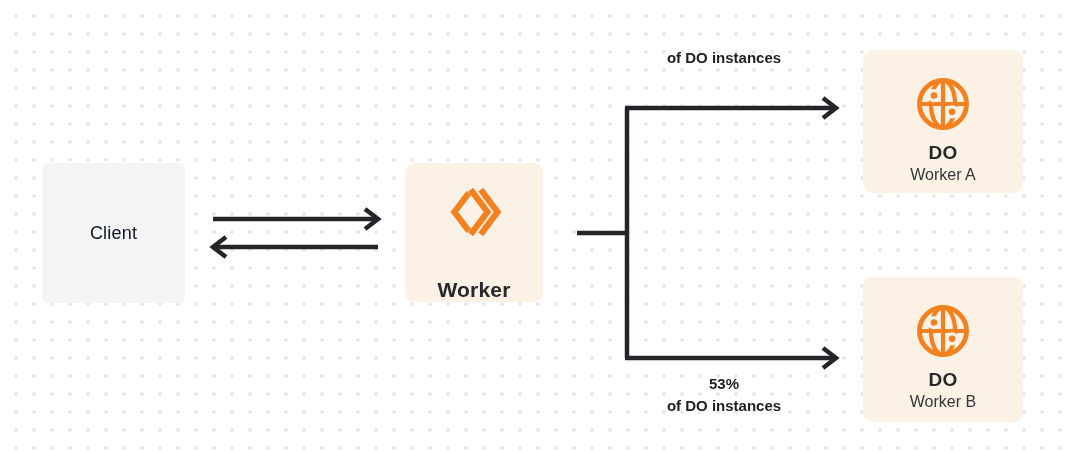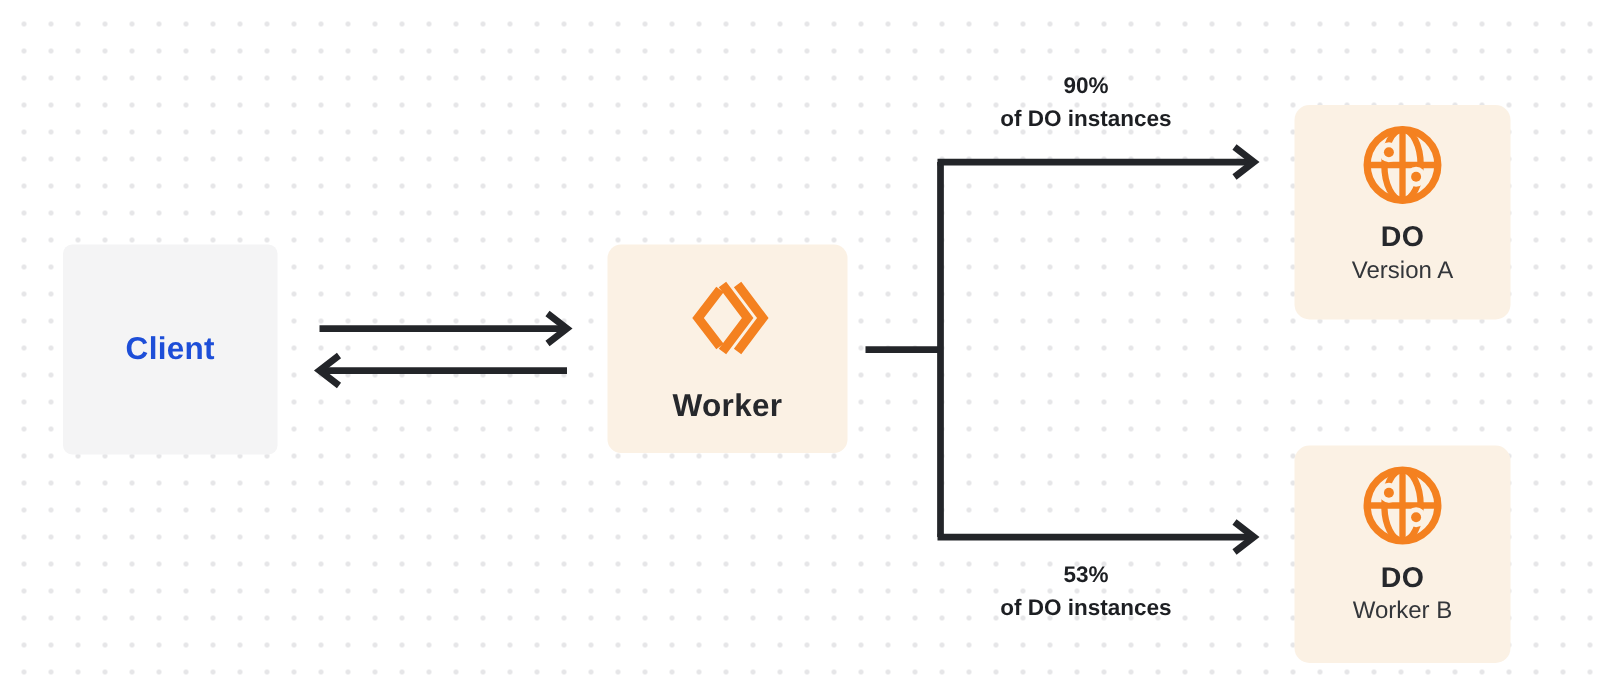--- a/index.html
+++ b/index.html
@@ -24,43 +24,42 @@
     align-items: center;
     justify-content: center;
   }
 
   .node-client {
     left: 42px; top: 163px; width: 143px; height: 140px;
     background: #f4f4f5;
     border-radius: 6px;
   }
   .node-client .node-label {
-    font-size: 21px; font-weight: 700; color: #1d4ed8; letter-spacing: 0.2px;
+    font-size: 18px; font-weight: 400; color: #0f172a; letter-spacing: 0.2px;
   }
 
   .node-worker {
-    left: 405px; top: 163px; width: 160px; height: 139px;
+    left: 405px; top: 163px; width: 138px; height: 139px;
     background: #fbf1e4;
     border-radius: 9px;
-    justify-content: flex-start;
+    justify-content: space-between;
     padding-top: 18px;
   }
   .node-worker .node-icon { width: 56px; height: 62px; }
   .node-worker .node-label {
     margin-top: 16px;
     font-size: 21px; font-weight: 700; color: #26282c; letter-spacing: 0.2px;
   }
 
   .node-do {
-    width: 144px;
+    width: 160px;
     background: #fbf1e4;
     border-radius: 10px;
     justify-content: flex-start;
-    padding-top: 11px;
-    margin-top: 20px;
+    padding-top: 25px;
   }
   .node-do-a { left: 863px; top: 50px;  height: 143px; }
   .node-do-b { left: 863px; top: 277px; height: 145px; }
   .node-do .node-icon { width: 58px; height: 58px; }
   .node-do .do-title {
     margin-top: 9px;
     font-size: 19px; font-weight: 700; color: #26282c; letter-spacing: 0.3px;
   }
   .node-do .do-subtitle {
     margin-top: 2px;
@@ -147,42 +146,41 @@
         <path d="M10 48 L86 48" stroke-width="7"></path>
         <path d="M48 10 L48 86" stroke-width="7"></path>
         <ellipse cx="48" cy="48" rx="20" ry="39" stroke-width="7"></ellipse>
       </g>
       <circle cx="33" cy="34" r="11" fill="#fbf1e4"></circle>
       <circle cx="33" cy="34" r="5.5" fill="#f48120"></circle>
       <circle cx="63" cy="61" r="11" fill="#fbf1e4"></circle>
       <circle cx="63" cy="61" r="5.5" fill="#f48120"></circle>
     </svg>
     <div class="do-title">DO</div>
-    <div class="do-subtitle">Version A</div>
+    <div class="do-subtitle">Worker A</div>
   </div>
 
   <div class="node node-do node-do-b">
     <svg class="node-icon" viewBox="0 0 96 96" xmlns="http://www.w3.org/2000/svg">
       <g stroke="#f48120" fill="none" stroke-linecap="butt">
         <circle cx="48" cy="48" r="39" stroke-width="8"></circle>
         <path d="M10 48 L86 48" stroke-width="7"></path>
         <path d="M48 10 L48 86" stroke-width="7"></path>
         <ellipse cx="48" cy="48" rx="20" ry="39" stroke-width="7"></ellipse>
       </g>
       <circle cx="33" cy="34" r="11" fill="#fbf1e4"></circle>
       <circle cx="33" cy="34" r="5.5" fill="#f48120"></circle>
       <circle cx="63" cy="61" r="11" fill="#fbf1e4"></circle>
       <circle cx="63" cy="61" r="5.5" fill="#f48120"></circle>
     </svg>
     <div class="do-title">DO</div>
     <div class="do-subtitle">Worker B</div>
   </div>
 
   <div class="edge-label edge-label-top">
-    <div>90%</div>
     <div>of DO instances</div>
   </div>
   <div class="edge-label edge-label-bottom">
     <div>53%</div>
     <div>of DO instances</div>
   </div>
 
 </div>
 
 </body></html>

